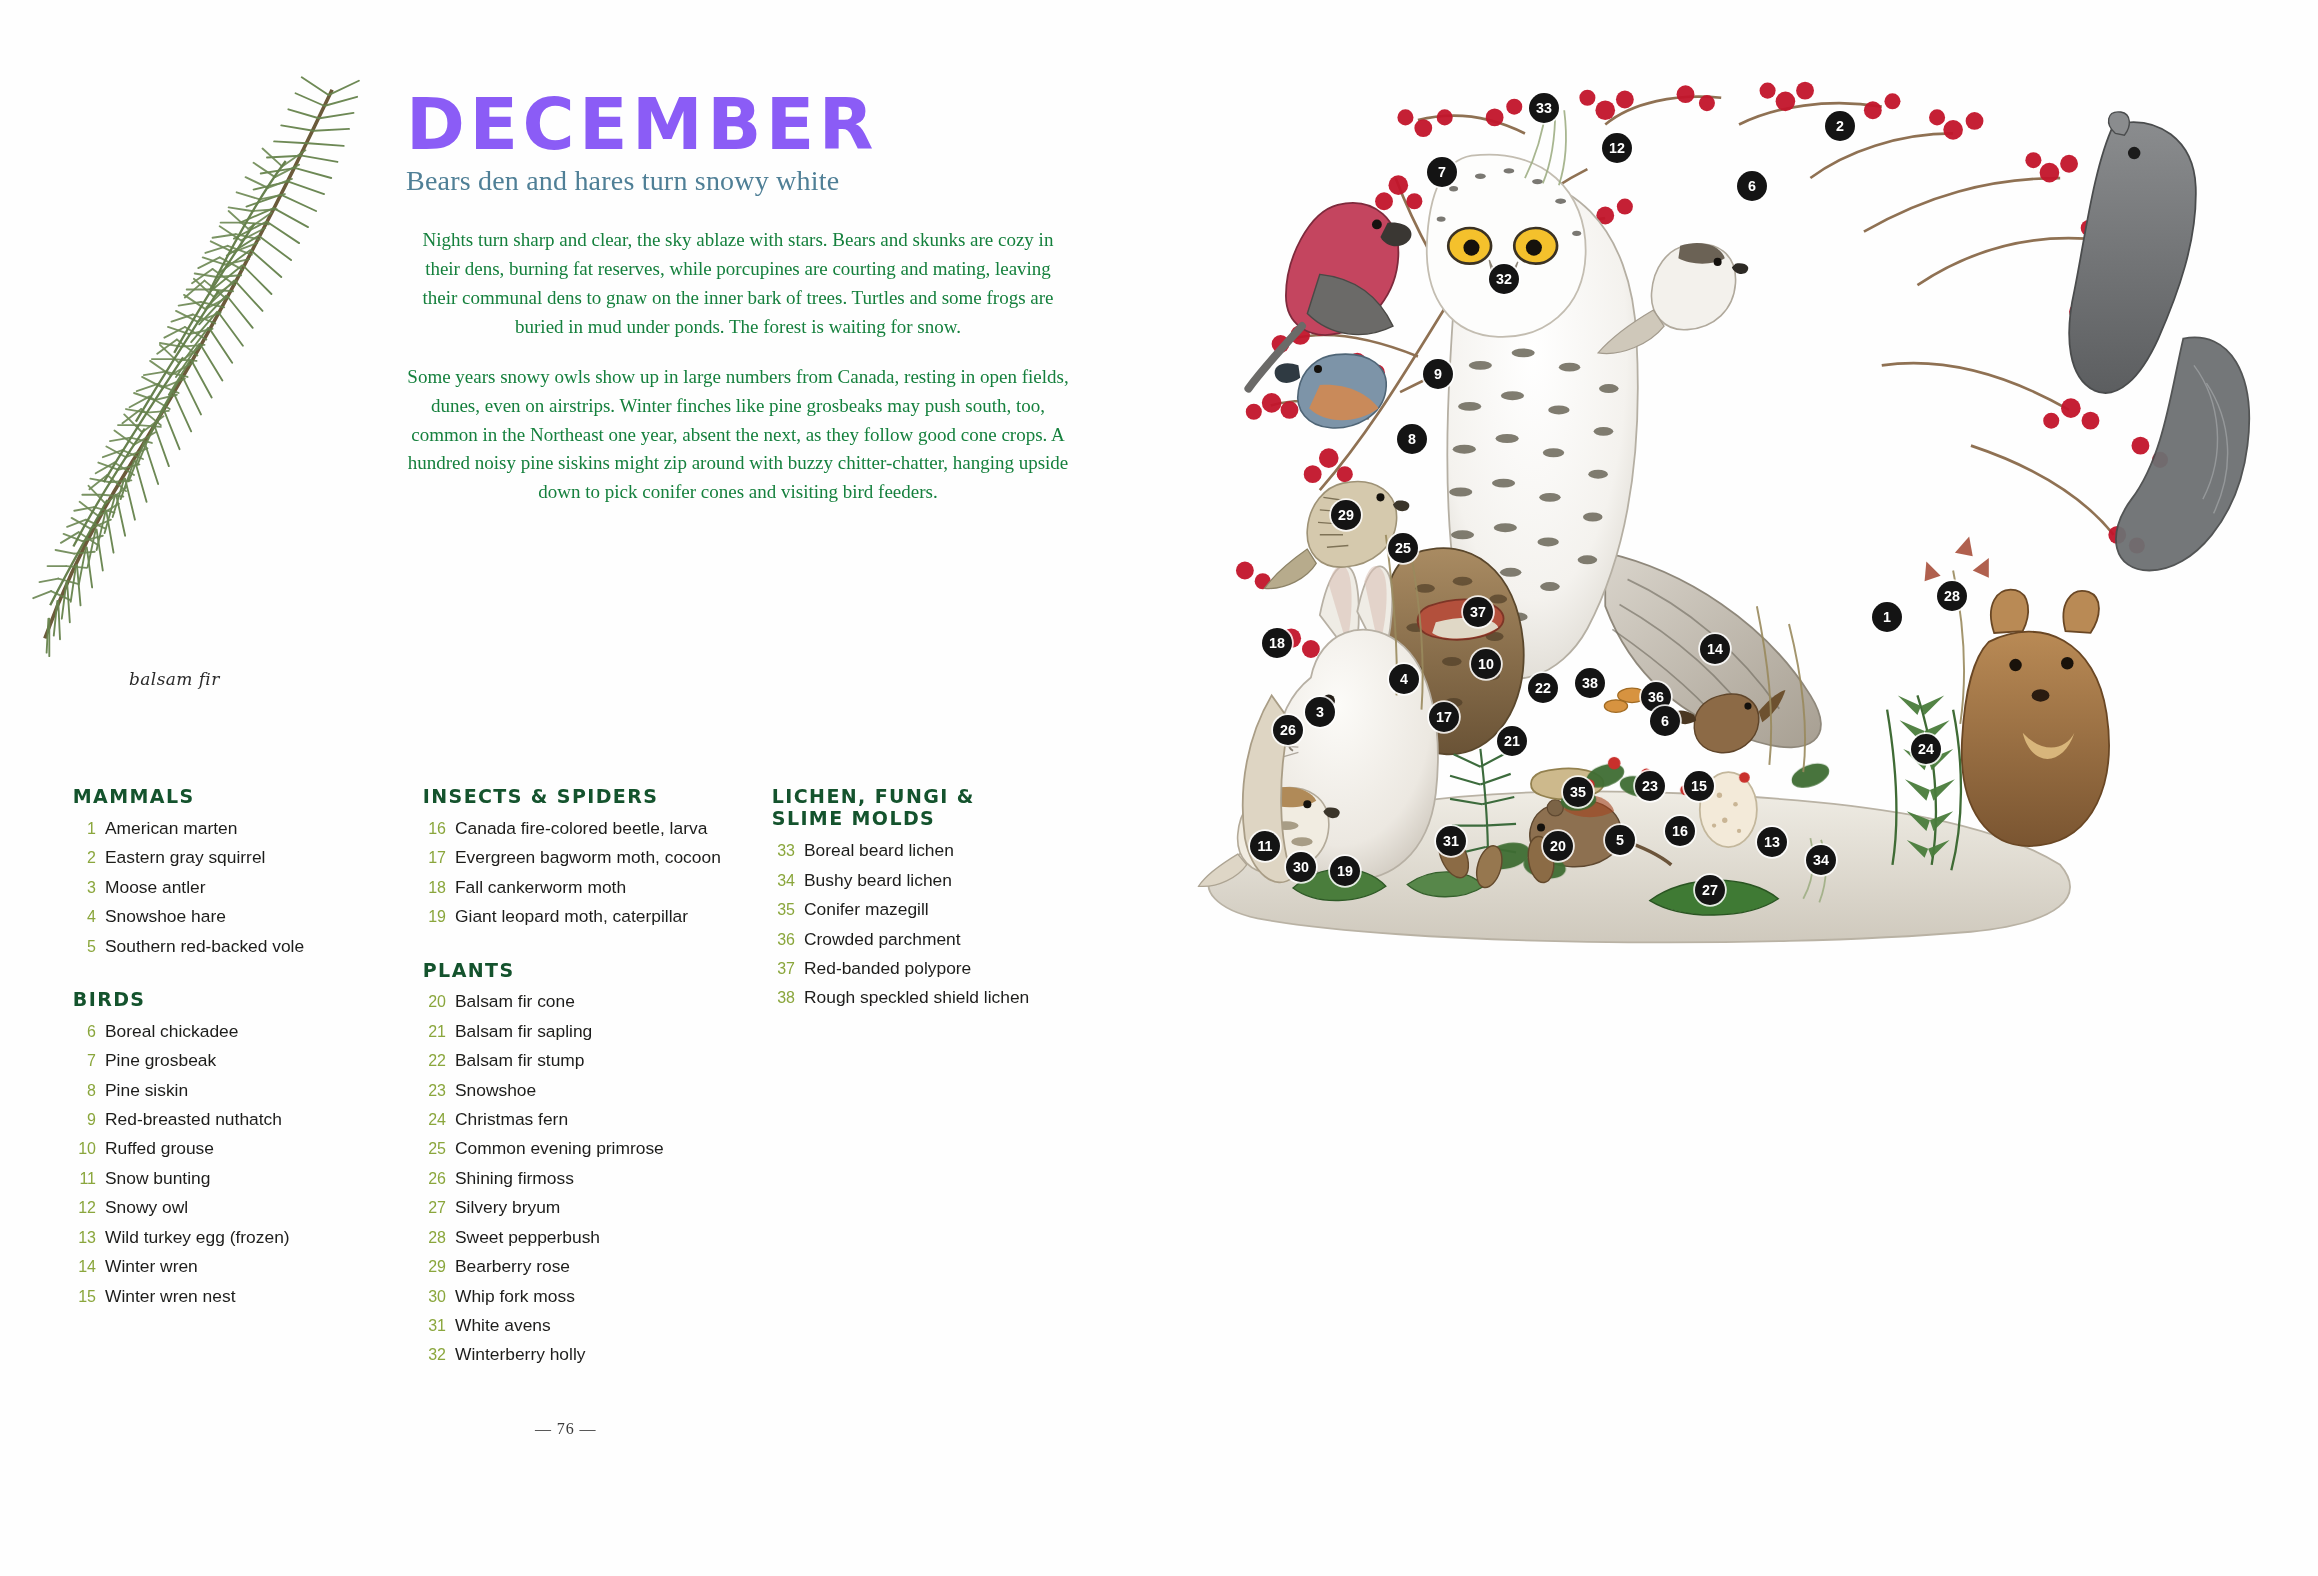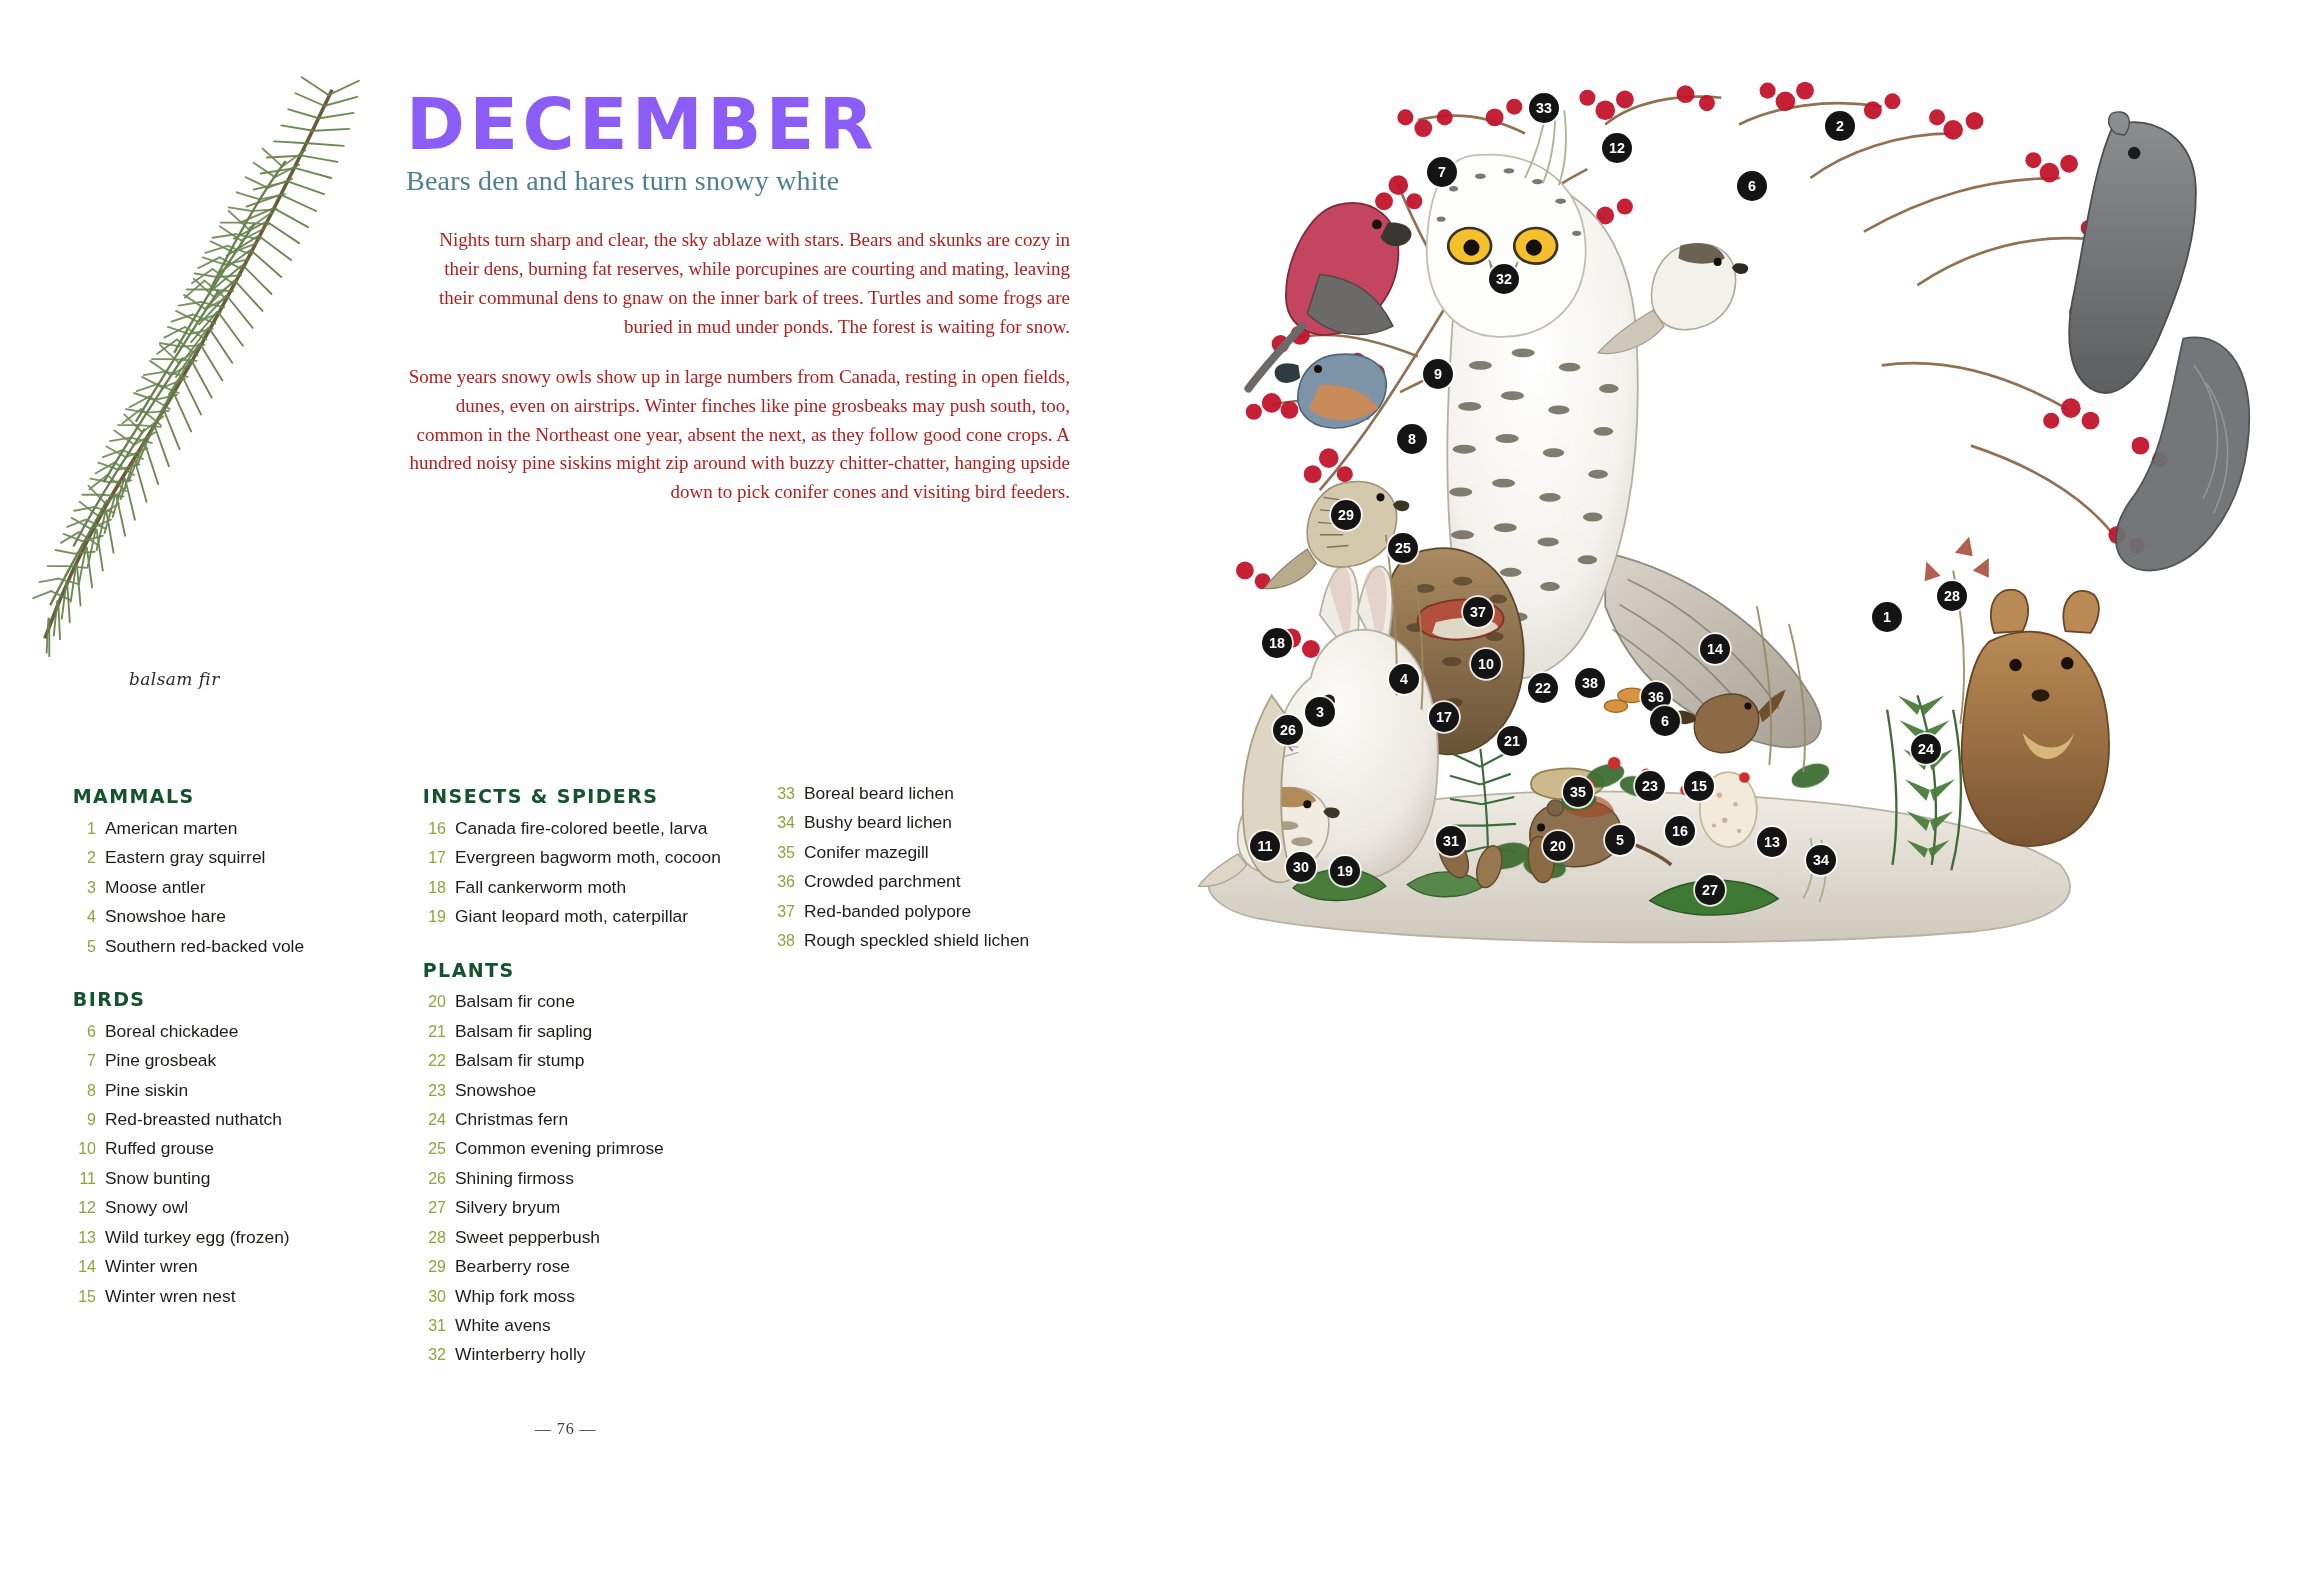--- a/index.html
+++ b/index.html
@@ -62,22 +62,22 @@
     font-size: 28px;
     color: #4f7f96;
     margin: 0 0 28.5px 0;
     letter-spacing: 0.2px;
   }
   .article p {
     font-family: "Liberation Serif", serif;
     font-size: 19px;
     line-height: 1.52;
     margin: 0 0 21.4px 0;
-    color: #b91c1c;
-    text-align: right;
+    color: #15803d;
+    text-align: center;
   }
 
   
   .lists {
     position: absolute;
     left: 71px;
     top: 785px;
     width: 1052px;
     height: 678px;
   }
@@ -375,20 +375,22 @@
             <span class="nm">White avens</span>
           </li>
         <li>
             <span class="num">32</span>
             <span class="nm">Winterberry holly</span>
           </li>
       </ul>
     </div>
 
     <div class="list-col col-3">
+      <div class="cat-head" style="white-space: pre-line;">LICHEN, FUNGI &amp;
+SLIME MOLDS</div>
       <ul class="idx">
         <li>
             <span class="num">33</span>
             <span class="nm">Boreal beard lichen</span>
           </li>
         <li>
             <span class="num">34</span>
             <span class="nm">Bushy beard lichen</span>
           </li>
         <li>

